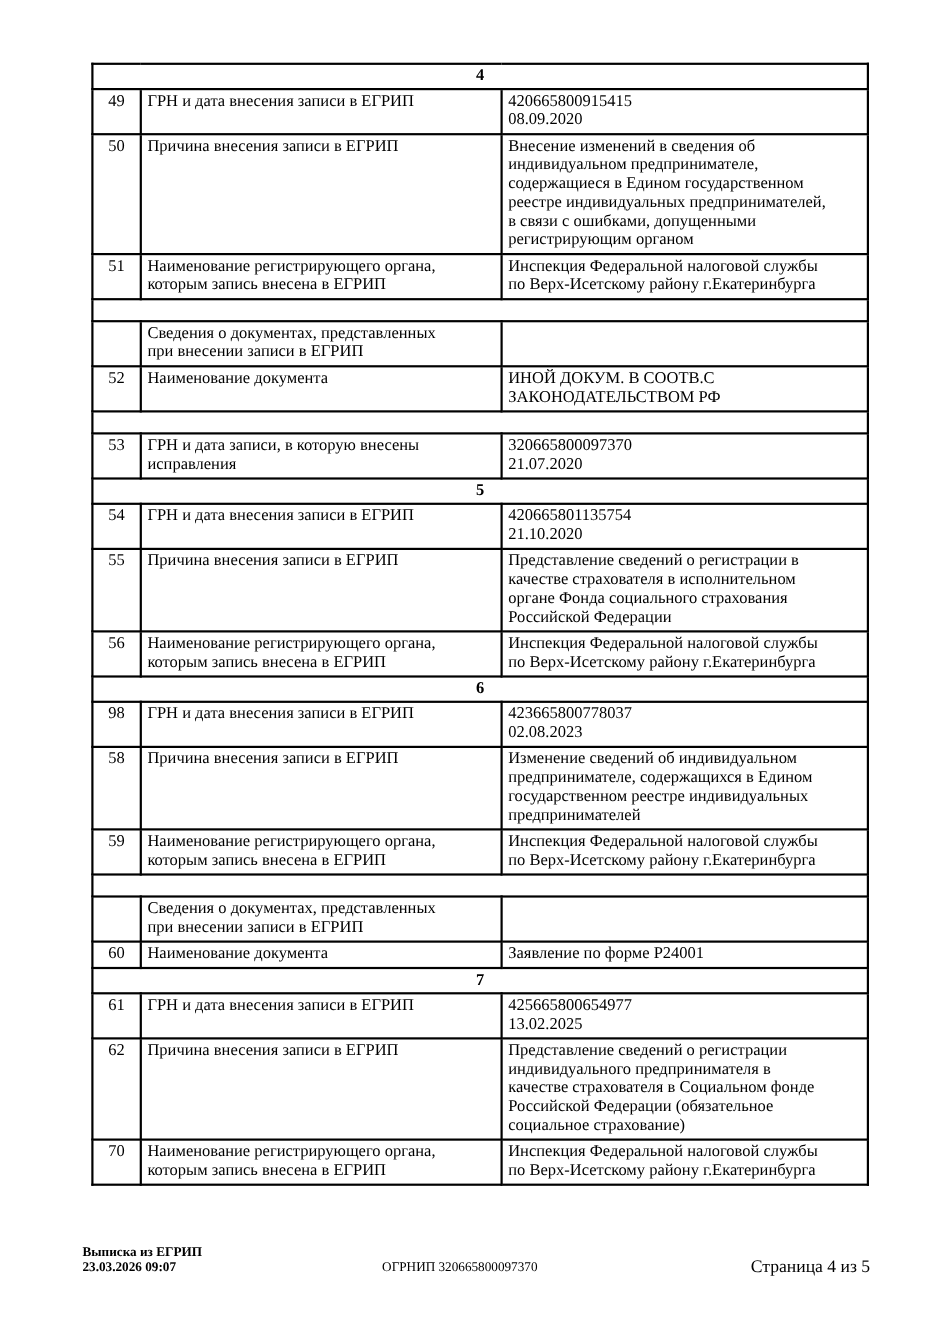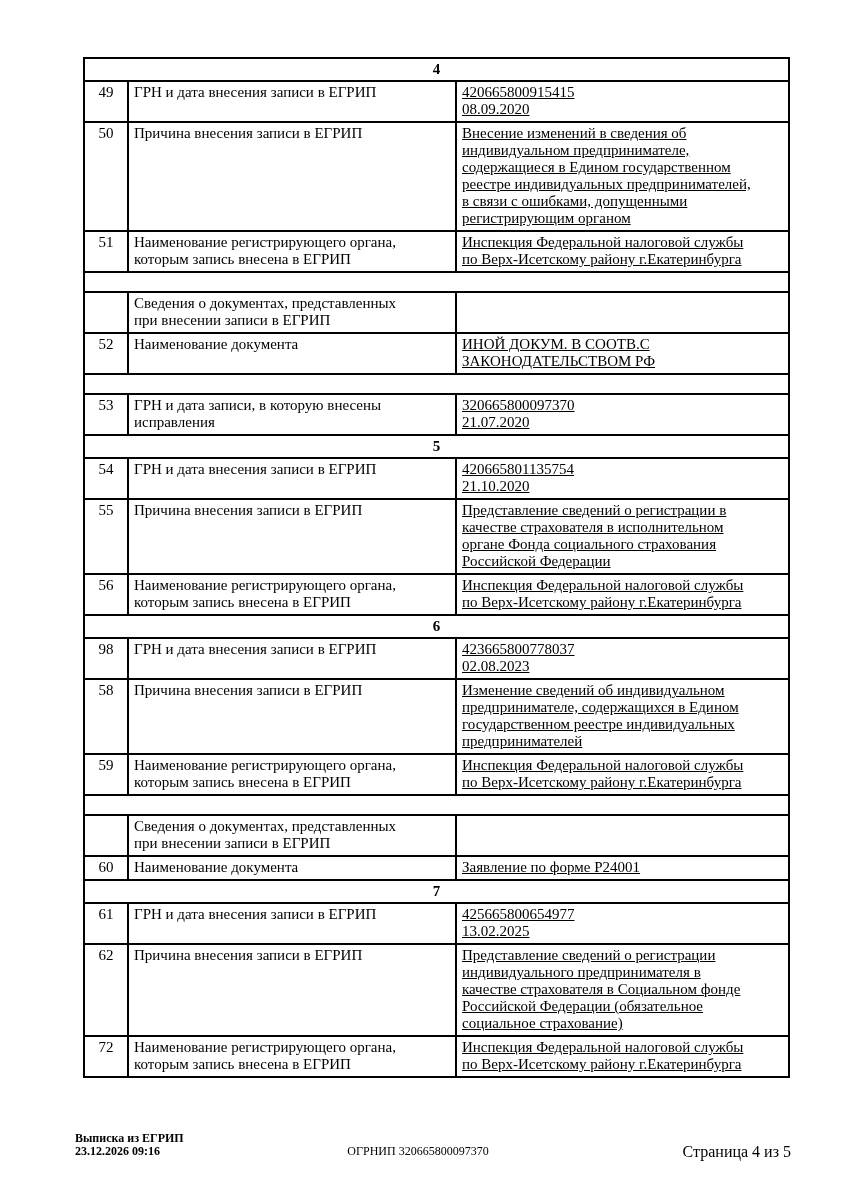--- a/index.html
+++ b/index.html
@@ -28,21 +28,21 @@
   td {
     border: 2px solid #000;
     vertical-align: top;
     font-size: 15px;
     line-height: 17px;
     padding: 2px 4px 3px 5px;
     overflow: hidden;
   }
   td.num { text-align: center; padding-left: 1px; padding-right: 1px; }
   td.key { padding-right: 34px; font-family: Liberation Serif, serif; }
-  td.val { white-space: pre-line; padding-right: 30px; text-decoration: underline; }
+  td.val { white-space: pre-line; padding-right: 30px; }
   td.section {
     text-align: center;
     font-weight: bold;
     padding: 2px;
   }
   tr.spacer td { height: 20px; padding: 0; }
   .footer-left {
     position: absolute; left: 75px; top: 1132px;
     font-size: 12px; line-height: 13px; font-weight: bold;
   }
@@ -170,27 +170,27 @@
         <td class="key">ГРН и дата внесения записи в ЕГРИП</td>
         <td class="val">425665800654977
 13.02.2025</td>
       </tr>
       <tr>
         <td class="num">62</td>
         <td class="key">Причина внесения записи в ЕГРИП</td>
         <td class="val">Представление сведений о регистрации индивидуального предпринимателя в качестве страхователя в Социальном фонде Российской Федерации (обязательное социальное страхование)</td>
       </tr>
       <tr>
-        <td class="num">72</td>
+        <td class="num">70</td>
         <td class="key">Наименование регистрирующего органа, которым запись внесена в ЕГРИП</td>
         <td class="val">Инспекция Федеральной налоговой службы по Верх-Исетскому району г.Екатеринбурга</td>
       </tr>
     </tbody>
   </table>
 
   <div class="footer-left">
     <div>Выписка из ЕГРИП</div>
-    <div>23.12.2026 09:16</div>
+    <div>23.03.2026 09:07</div>
   </div>
   <div class="footer-center">ОГРНИП 320665800097370</div>
   <div class="footer-right">Страница 4 из 5</div>
 
 </div>
 
 </body></html>

